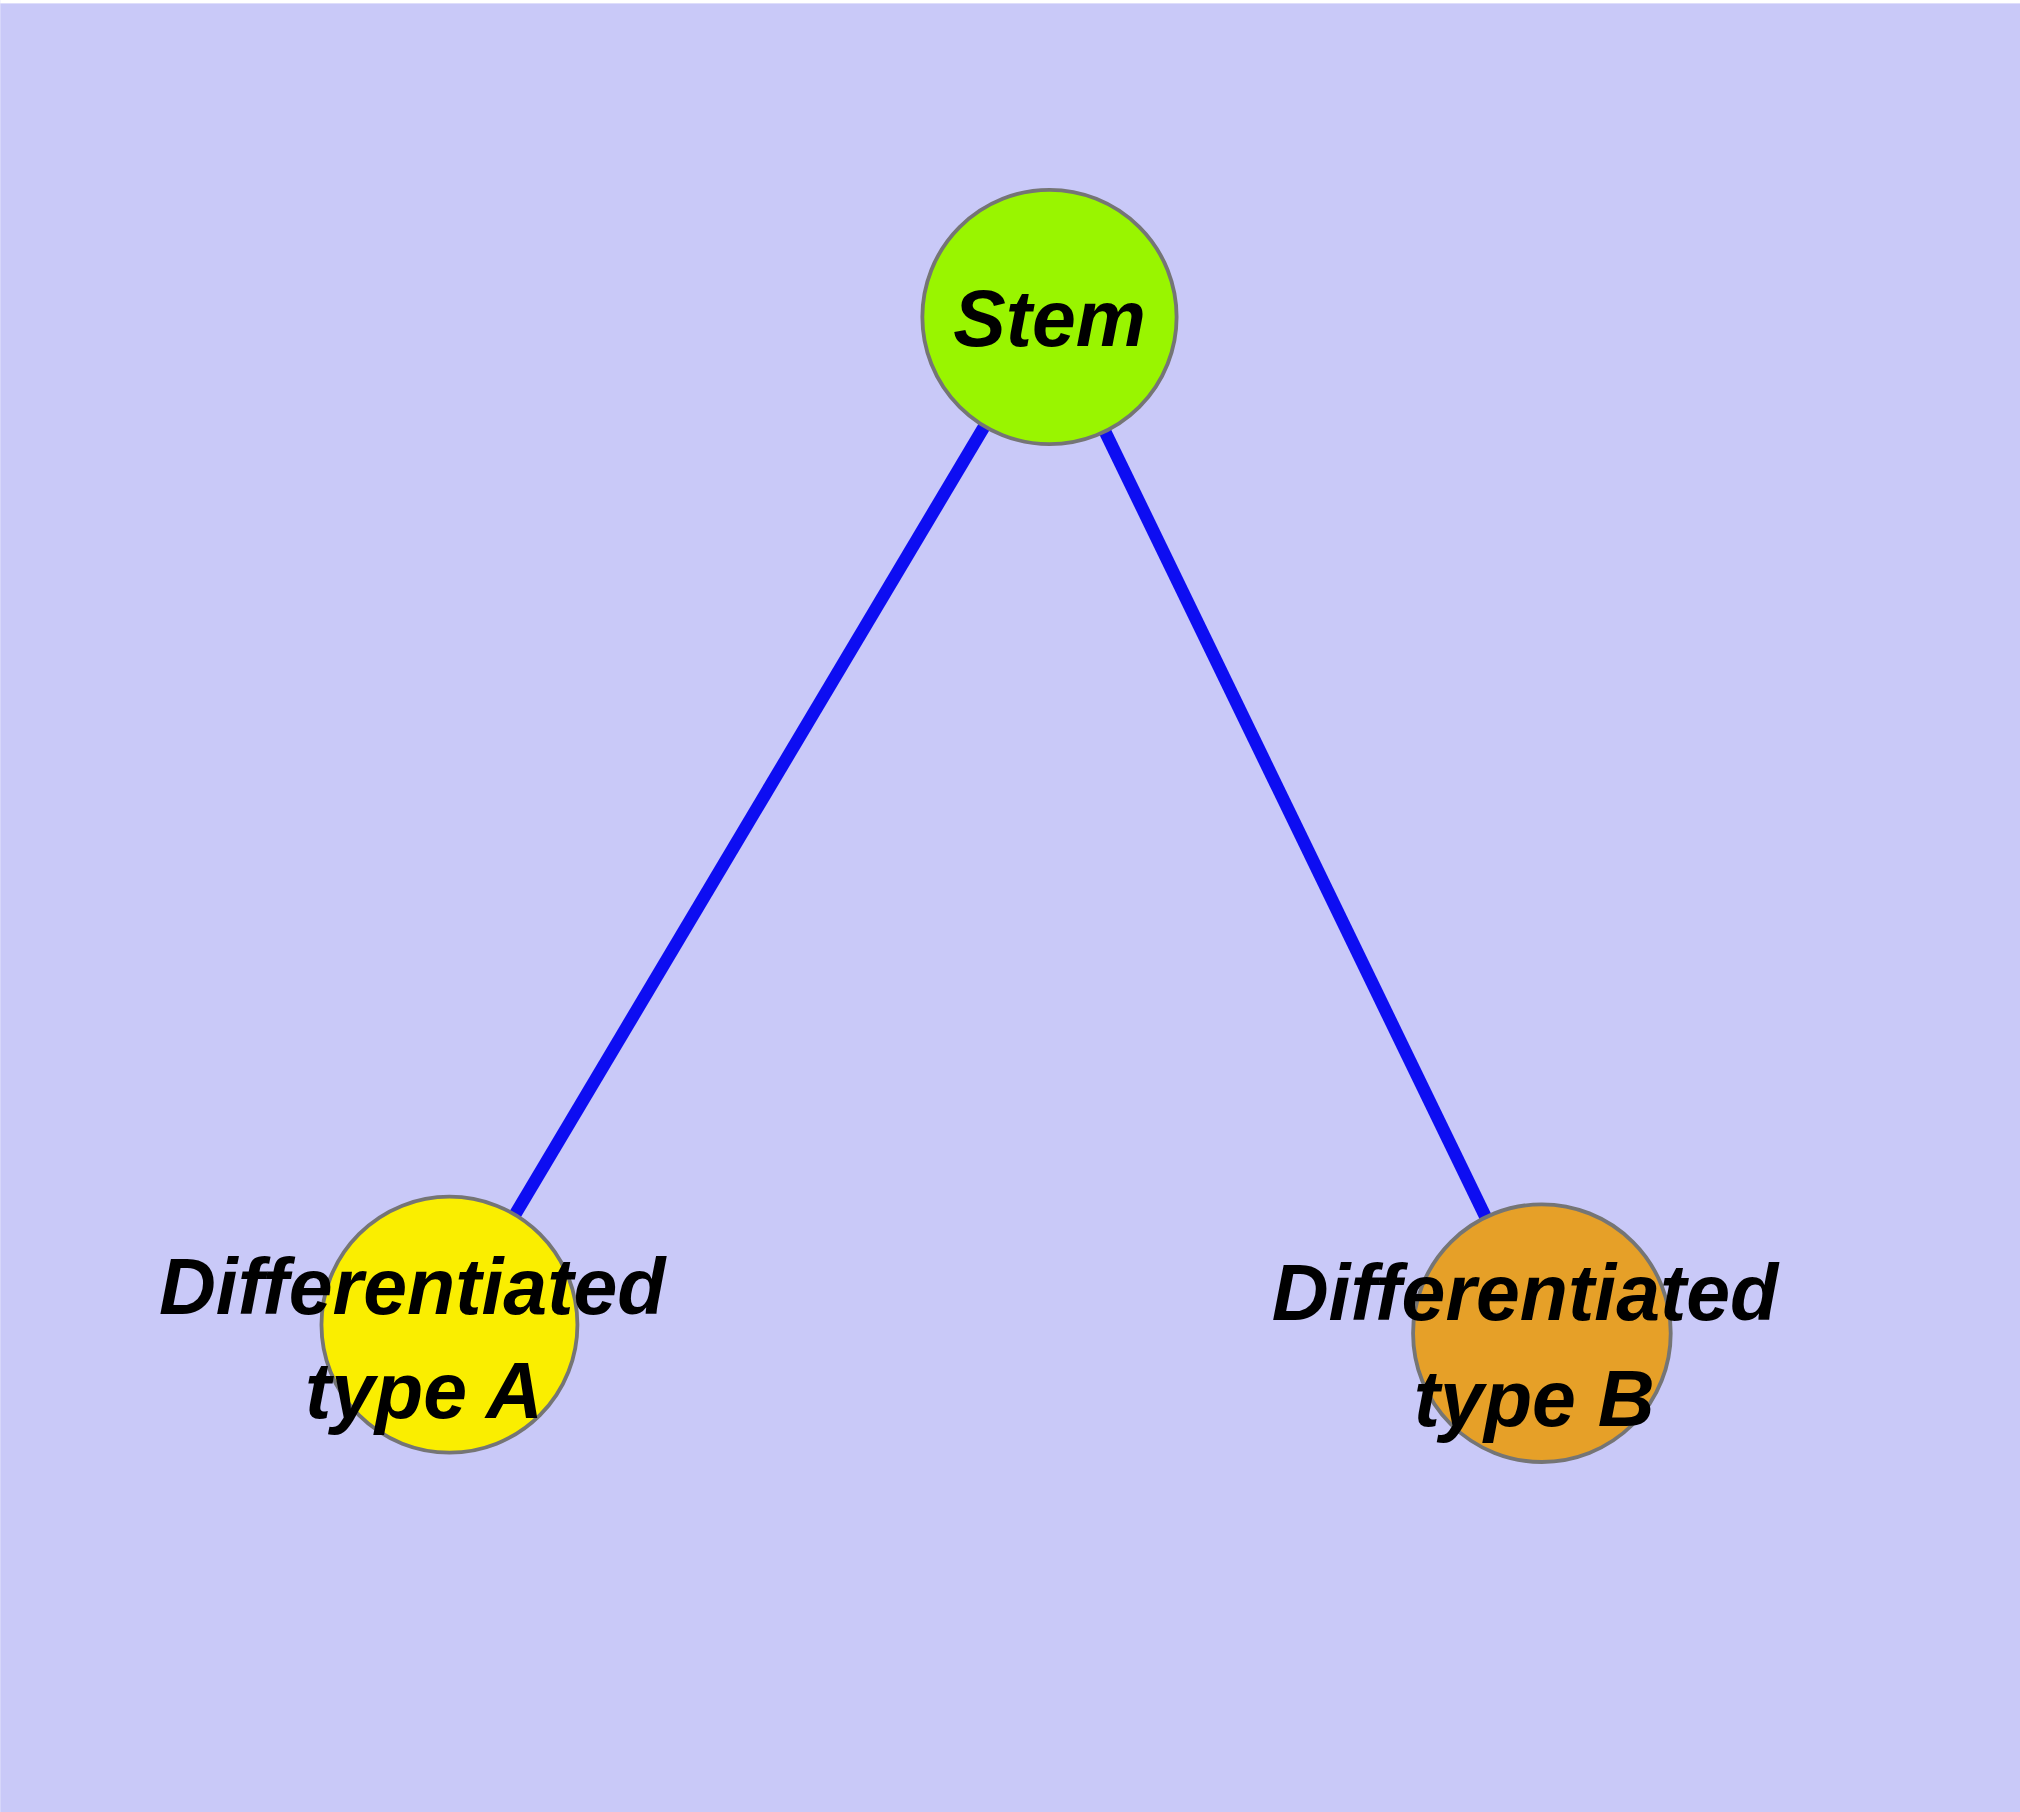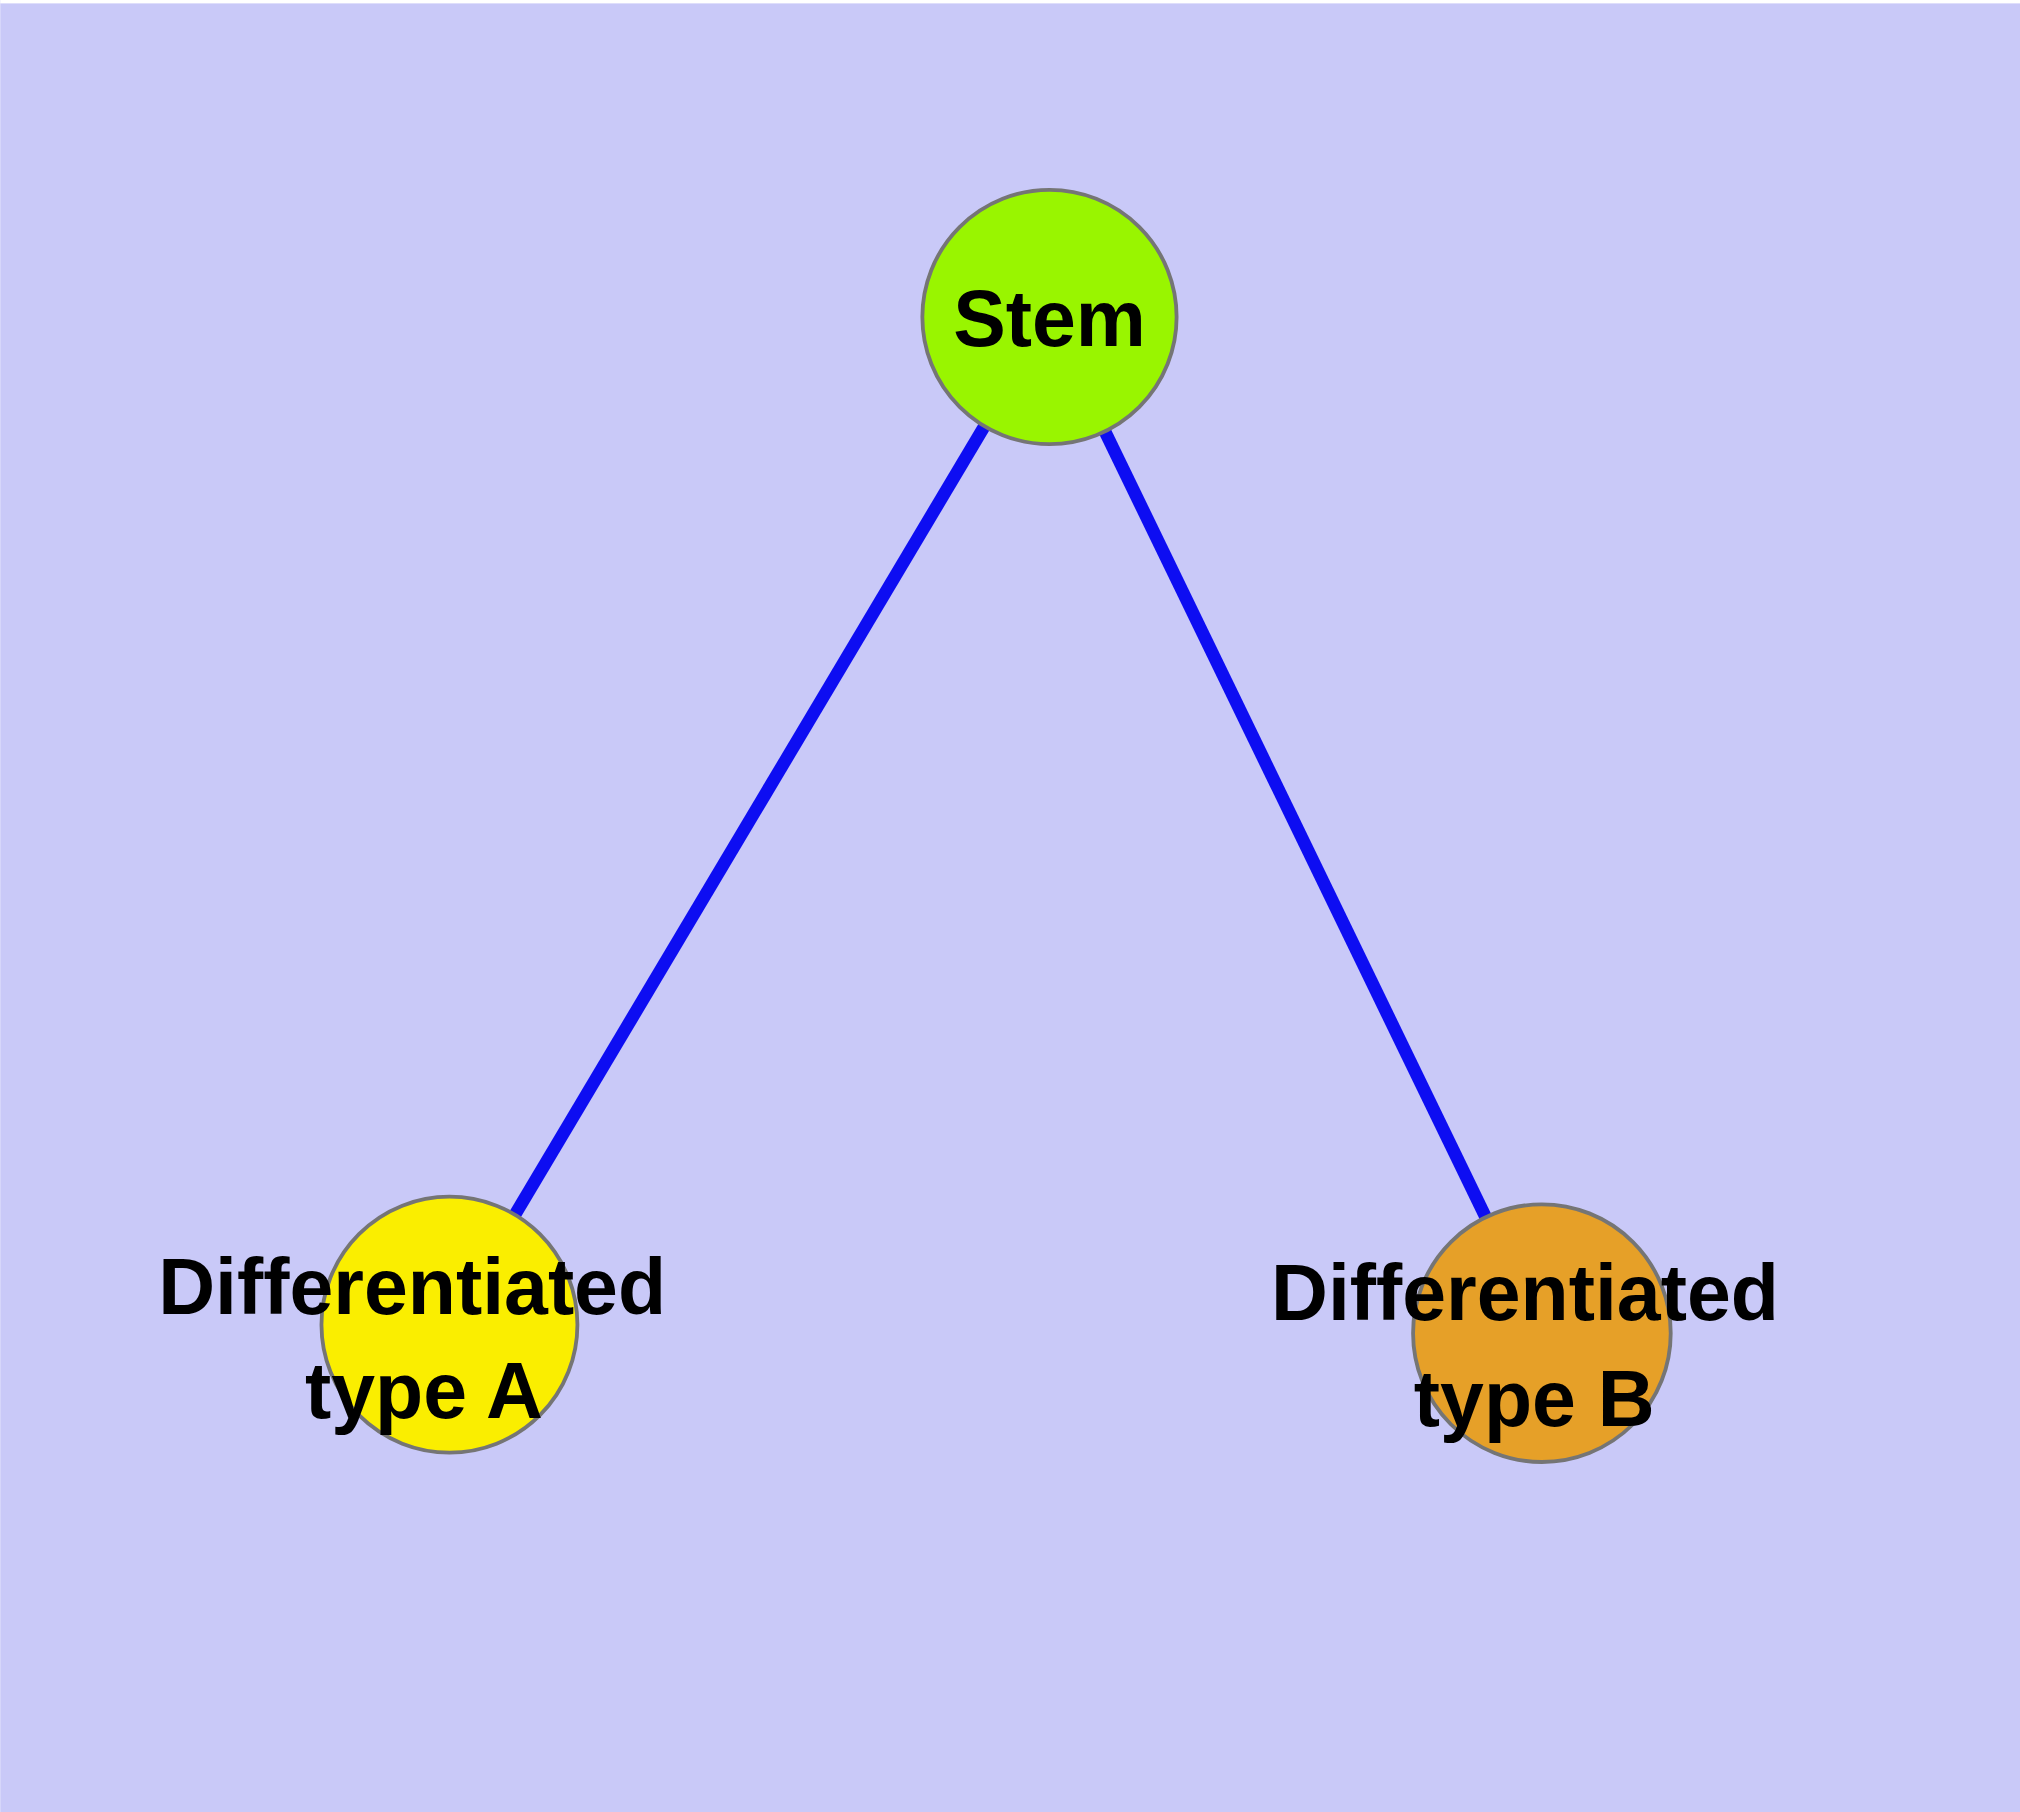--- a/index.html
+++ b/index.html
@@ -6,20 +6,21 @@
     margin: 0;
     padding: 0;
     background: #ffffff;
   }
   .stage {
     position: relative;
     width: 2021px;
     height: 1812px;
     overflow: hidden;
     font-family: "Liberation Sans", sans-serif;
+    font-style: italic;
   }
   .stage svg {
     position: absolute;
     inset: 0;
     display: block;
   }
   .node-label {
     font-family: "Liberation Sans", sans-serif;
     font-weight: bold;
     font-size: 93px;

